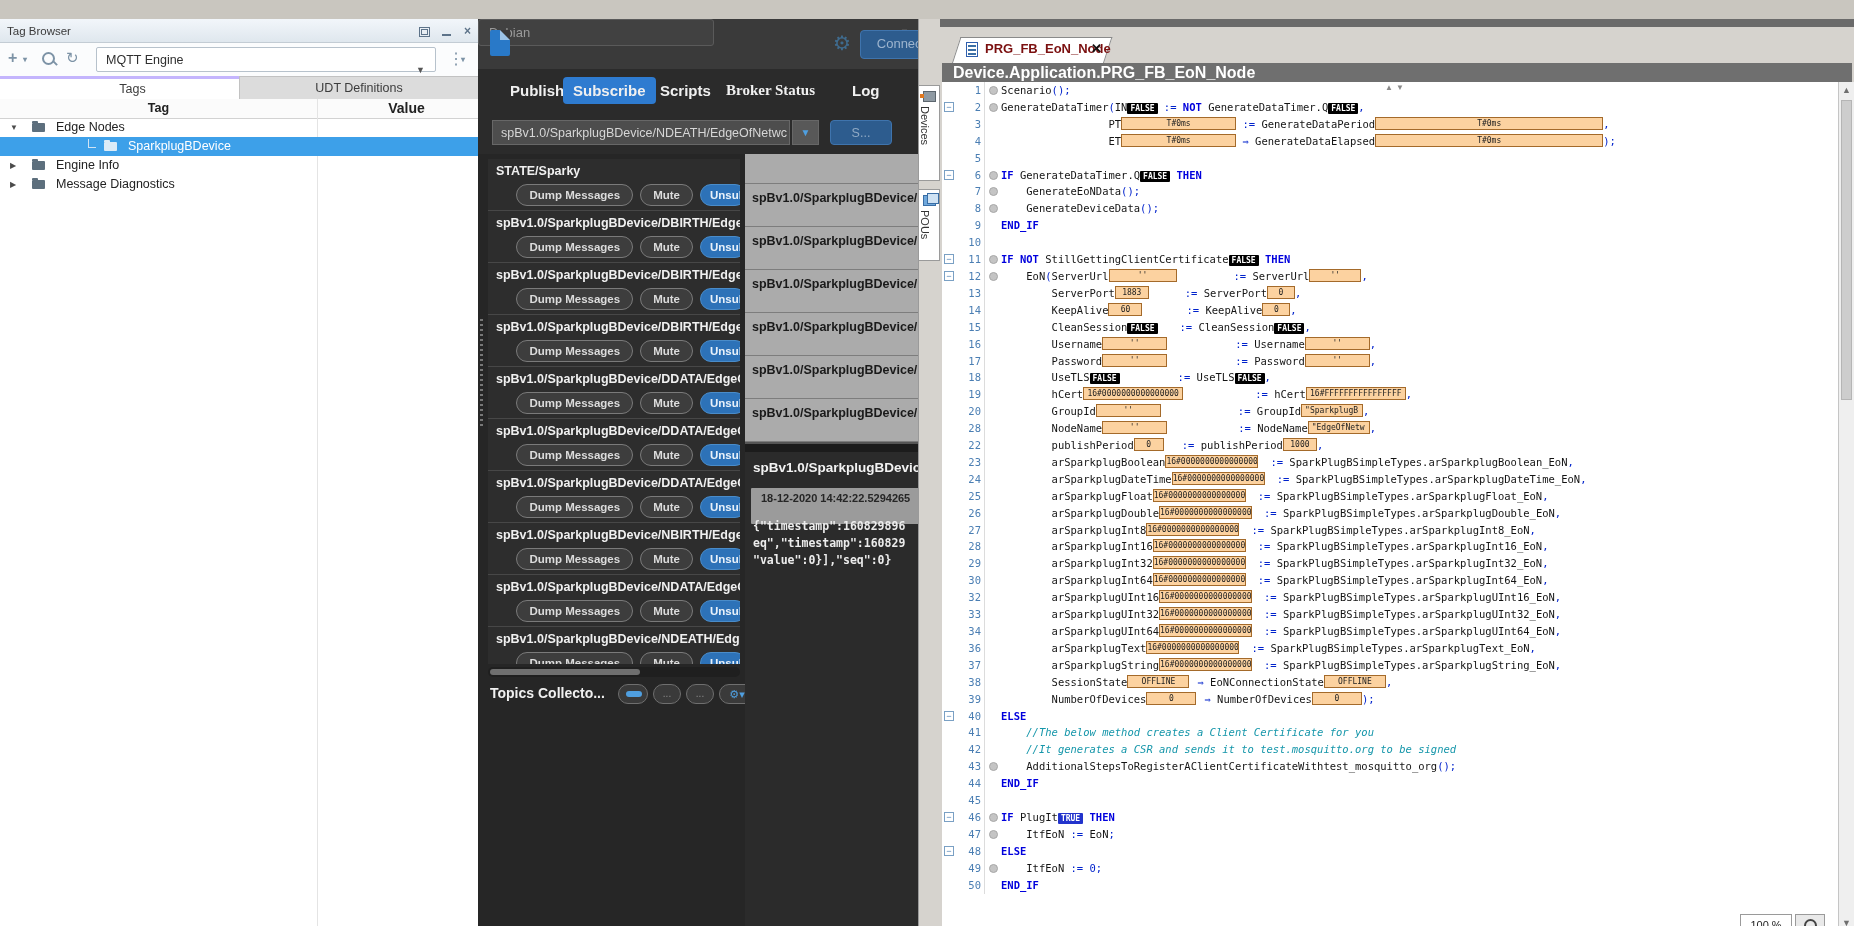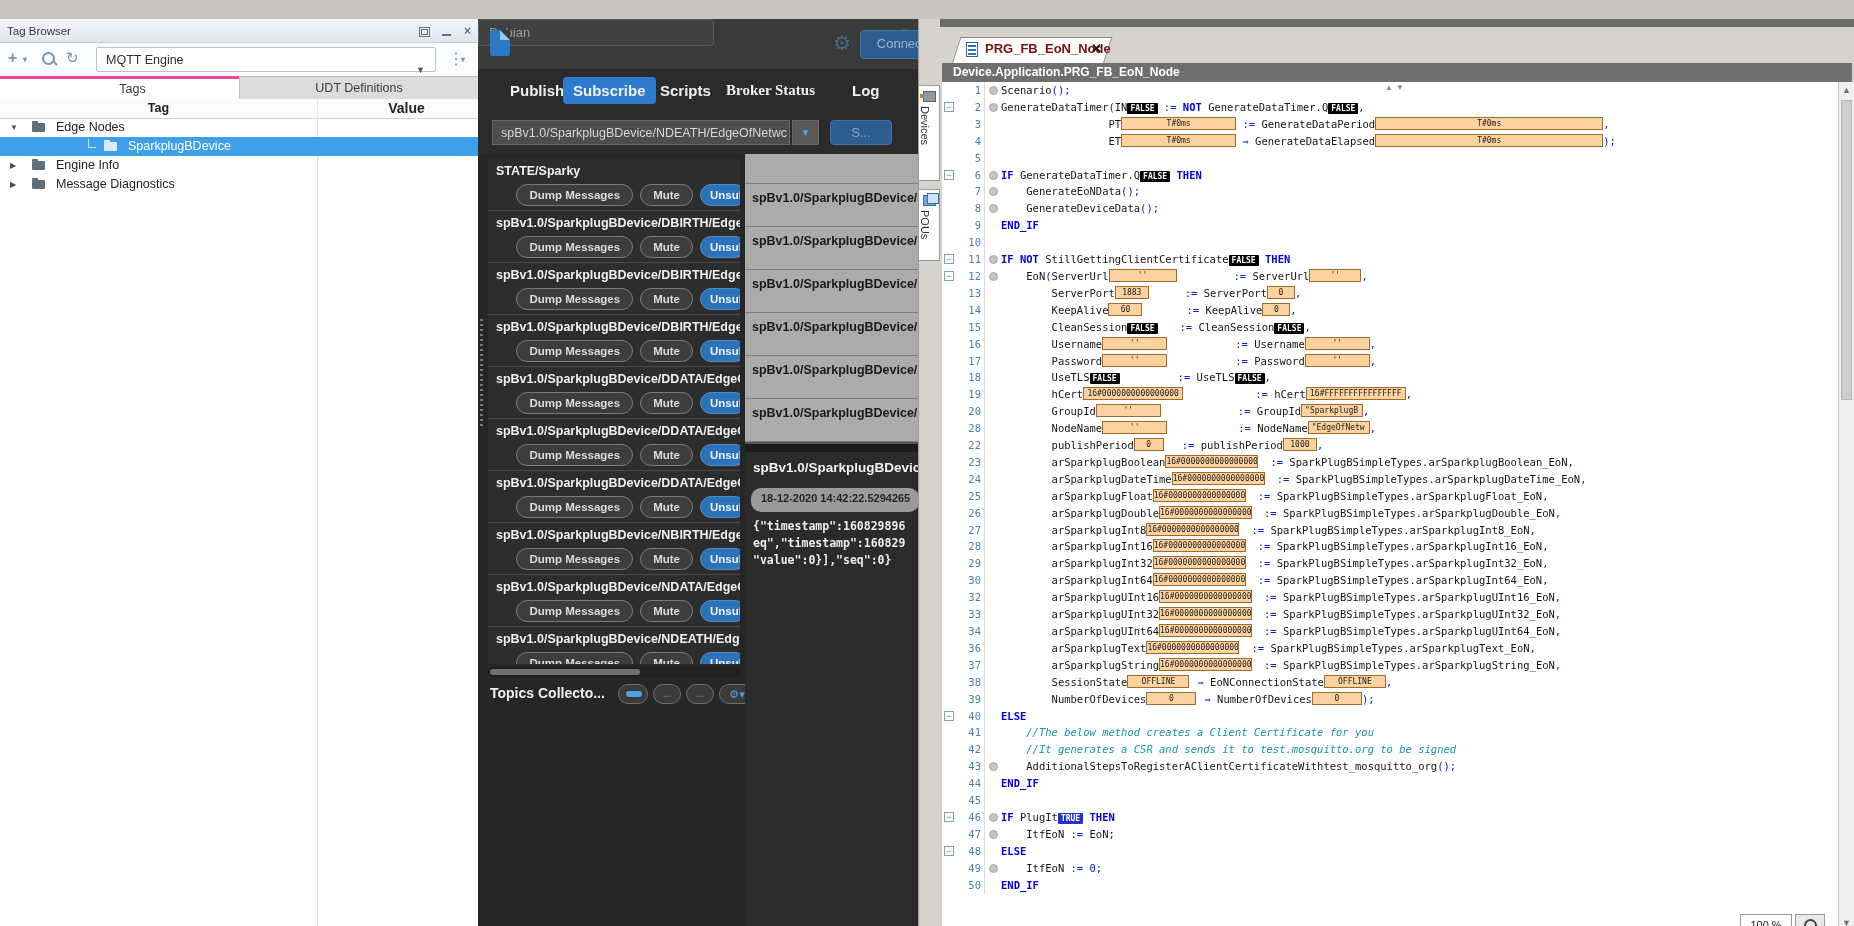--- a/index.html
+++ b/index.html
@@ -14,21 +14,21 @@
   #tb-restore{left:419px;border:1px solid #5d7389;width:9px;height:8px;margin-top:2px;}
   #tb-restore:before{content:"";position:absolute;left:1px;top:1px;width:5px;height:4px;border:1px solid #5d7389;}
   #tb-min{left:442px;border-bottom:2px solid #5d7389;width:9px;height:9px;}
   #tb-close{left:461px;font-weight:bold;}
   #tb-toolbar{left:0;top:24px;width:478px;height:33px;background:#fbfcfd;}
   .tbicon{top:6px;color:#7d93a6;font-size:16px;font-weight:bold;}
   #tb-combo{left:96px;top:4px;width:340px;height:25px;background:#fff;border:1px solid #b7c2cc;border-radius:2px;
             font-size:12.5px;color:#2f2f2f;line-height:24px;padding-left:9px;box-sizing:border-box;}
   #tb-combo-caret{right:10px;top:10px;color:#555;font-size:9px;position:absolute;}
   #tb-tabs{left:0;top:57px;width:478px;height:23px;border-bottom:1px solid #c7c7c7;}
-  #tab-tags{left:0;top:0;width:265px;height:23px;background:#fff;border-top:3px solid #ec4899;
+  #tab-tags{left:0;top:0;width:265px;height:23px;background:#fff;border-top:3px solid #c4b5fd;
             text-align:center;font-size:12.5px;color:#3c3c3c;line-height:20px;box-sizing:border-box;}
   #tab-udt{left:239px;top:0;width:239px;height:23px;background:#dcdcdc;border-left:1px solid #c2c2c2;border-top:1px solid #c2c2c2;
            text-align:center;font-size:12.5px;color:#3c3c3c;line-height:22px;box-sizing:border-box;}
   #tb-header{left:0;top:80px;width:478px;height:19px;background:#fbfbfb;border-bottom:1px solid #d2d2d2;}
   #col-tag{left:0;width:317px;text-align:center;font-weight:bold;font-size:12.5px;color:#222;line-height:19px;}
   #col-value{left:326px;width:161px;text-align:center;font-weight:bold;font-size:14px;color:#222;line-height:19px;}
   #tb-colline{left:317px;top:80px;width:1px;height:846px;background:#e4e4e4;}
   .treerow{left:0;width:478px;height:19px;font-size:12.5px;color:#222;line-height:19px;}
   .treerow.sel{background:#3da0e9;color:#fff;}
   .tarrow{position:absolute;font-size:8px;color:#4b4b4b;top:0px;}
@@ -76,21 +76,21 @@
   .fpill{position:absolute;top:5px;height:20px;border:1px solid #6f6f6f;border-radius:10px;background:#3a3a3a;
          color:#8a8a8a;font-size:10px;text-align:center;line-height:18px;box-sizing:border-box;}
   .capsule{position:absolute;left:7px;top:6px;width:16px;height:6px;background:#4f9fe0;border-radius:3px;}
   .gearblue{color:#4f9fe0;font-size:11px;line-height:18px;}
   #msglist{left:267px;top:135px;width:173px;height:288px;background:#ababab;overflow:hidden;}
   .msgrow{position:relative;width:173px;border-bottom:1px solid #7d7d7d;box-sizing:border-box;background:#ababab;}
   .msgrow .mtext{position:absolute;left:7px;top:7px;color:#1a1a1a;font-size:12.5px;font-weight:bold;white-space:nowrap;}
   #msg-splitter{left:267px;top:423px;width:173px;height:10px;background:#1c1c1c;border-top:2px solid #555;}
   #detail{left:267px;top:433px;width:173px;height:493px;background:#2b2b2b;overflow:hidden;}
   #detail-title{position:absolute;left:8px;top:8px;color:#f2f2f2;font-size:13.5px;font-weight:bold;white-space:nowrap;}
-  #detail-chip{position:absolute;left:6px;top:36px;width:168px;height:24px;background:#9b9b9b;border-radius:10px;
+  #detail-chip{position:absolute;left:6px;top:36px;width:168px;height:36px;background:#9b9b9b;border-radius:1px;
                color:#262626;font-size:11px;font-weight:bold;line-height:20px;padding-left:10px;box-sizing:border-box;white-space:nowrap;overflow:hidden;}
   #detail-payload{position:absolute;left:8px;top:66px;width:170px;color:#ececec;
                   font-family:"DejaVu Sans Mono",monospace;font-size:11.5px;font-weight:bold;line-height:17px;white-space:pre;}
   #mq-handle{left:2px;top:300px;width:3px;height:110px;background:repeating-linear-gradient(#777 0 2px,transparent 2px 5px);}
   
   #sidestrip{left:918px;top:0;width:22px;height:926px;background:#d6d3ce;border-left:1px solid #9a9a9a;}
   .vtab{position:absolute;left:0;width:21px;background:#fff;border:1px solid #9a9a9a;border-left:none;
         box-sizing:border-box;text-align:center;}
   .vtab .vlabel{writing-mode:vertical-rl;font-size:11px;color:#333;margin-top:4px;}
   .vicon{display:block;margin:5px auto 0;width:13px;height:11px;}
@@ -102,21 +102,21 @@
   #editor{left:940px;top:0;width:914px;height:926px;background:#d6d3ce;overflow:hidden;}
   #ed-strip{left:0;top:0;width:914px;height:8px;background:#6a6a6a;}
   #ed-tab{left:12px;top:18px;width:152px;height:26px;}
   #ed-tab .tabbg{position:absolute;left:0;top:0;width:100%;height:100%;background:#fff;border:1px solid #8a8a8a;border-bottom:none;
                  transform:skewX(-18deg);transform-origin:bottom left;box-sizing:border-box;}
   #ed-tab .ticon{position:absolute;left:14px;top:5px;width:12px;height:15px;background:#fff;border:1px solid #2f5fae;box-sizing:border-box;}
   #ed-tab .ticon i{display:block;height:2px;background:#3a6ea5;margin:2px 1px 0;}
   #ed-tab .ttitle{position:absolute;left:33px;top:4px;font-size:13px;font-weight:bold;color:#7b1010;white-space:nowrap;}
   #ed-tab .tclose{position:absolute;right:2px;top:4px;font-size:13px;font-weight:bold;color:#111;}
   #breadcrumb{left:2px;top:44px;width:910px;height:19px;background:#6f6f6f;color:#fff;
-              font-size:12px;font-weight:bold;line-height:19px;padding-left:11px;box-sizing:border-box;}
+              font-size:16px;font-weight:bold;line-height:19px;padding-left:11px;box-sizing:border-box;}
   #codewrap{left:2px;top:63px;width:896px;height:849px;background:#fff;overflow:hidden;}
   .code-line{display:flex;height:16.92px;align-items:flex-start;}
   .gfold{width:14px;flex:none;position:relative;height:100%;}
   .fbox{position:absolute;left:2px;top:3px;width:10px;height:10px;border:1px solid #7aa0c4;background:#fff;
         color:#4a7eb3;font-size:9px;line-height:8px;text-align:center;box-sizing:border-box;}
   .gnum{width:25px;flex:none;text-align:right;color:#4a7eb3;font-family:"DejaVu Sans Mono",monospace;
         font-size:10.5px;line-height:16.9px;border-right:1px solid #dcdcdc;padding-right:3px;}
   .gdot{width:16px;flex:none;position:relative;height:100%;}
   .bdot{position:absolute;left:4px;top:4px;width:9px;height:9px;border-radius:50%;background:#c4c4c4;border:1px solid #a8a8a8;box-sizing:border-box;}
   .gtxt{white-space:pre;font-family:"DejaVu Sans Mono",monospace;font-size:10.5px;line-height:16.9px;color:#141414;}

